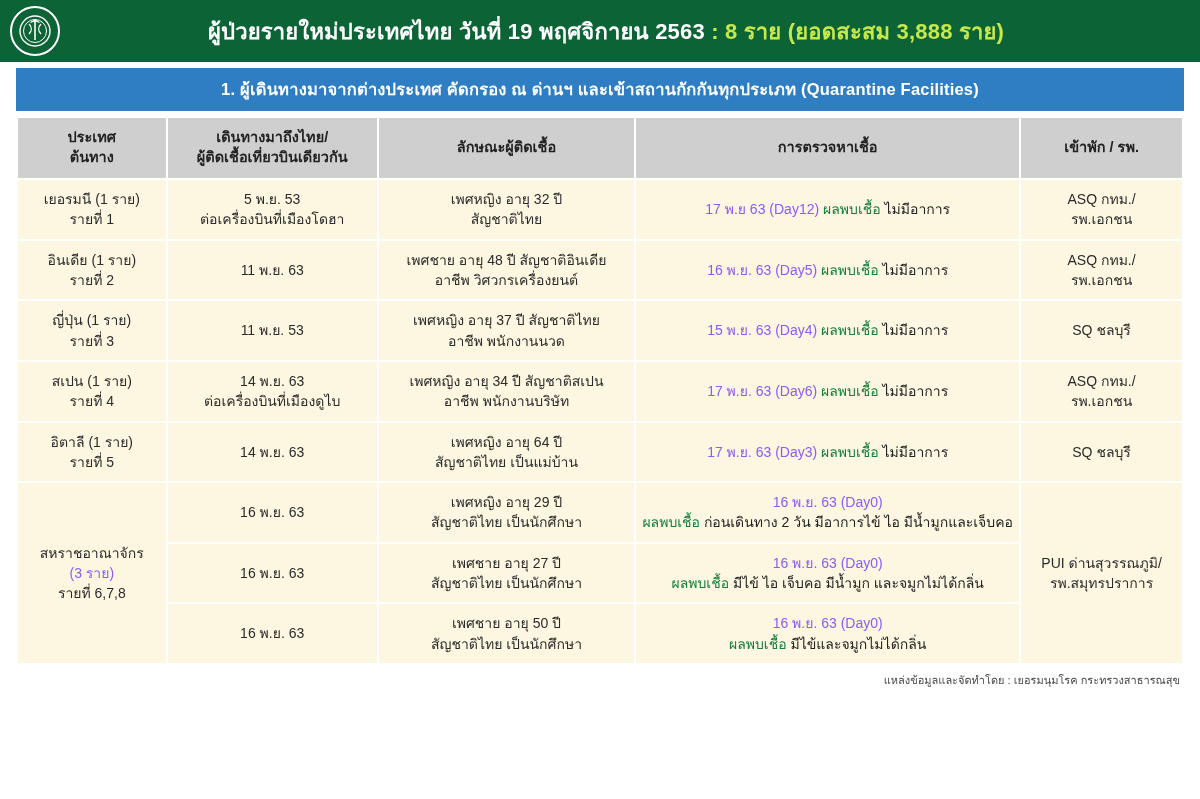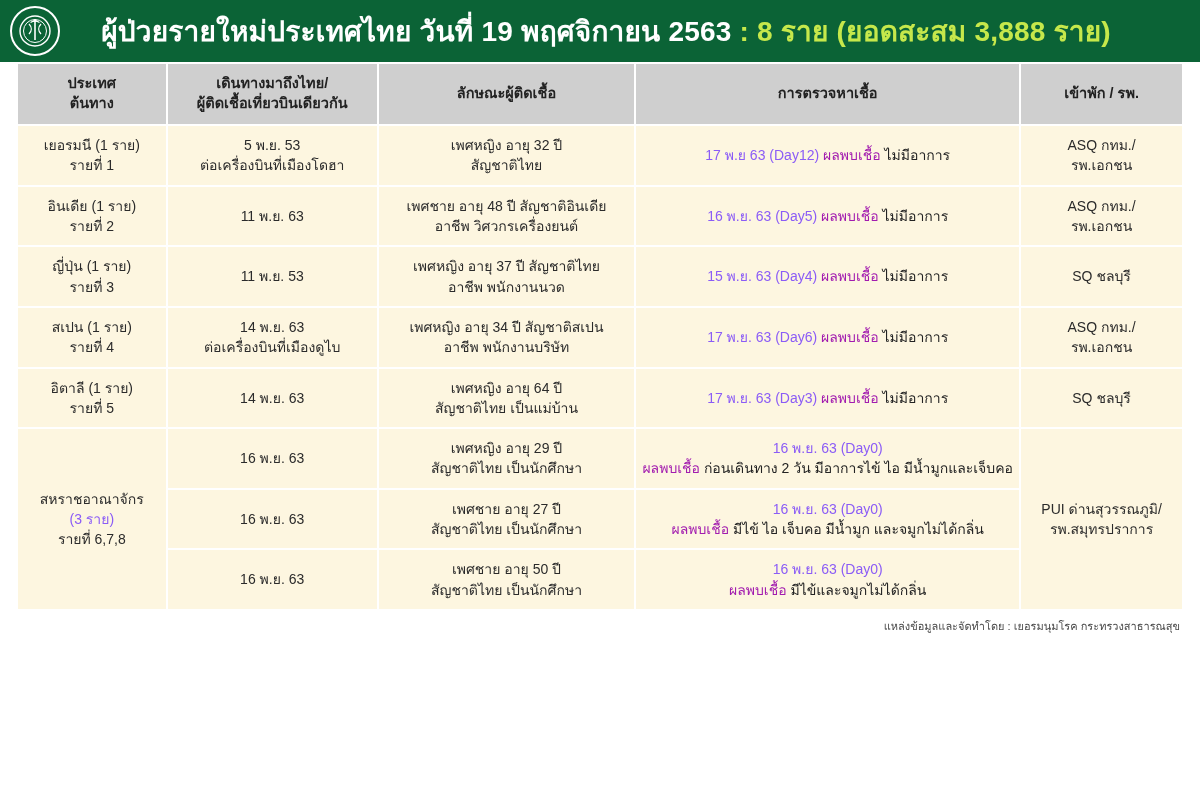--- a/index.html
+++ b/index.html
@@ -43,21 +43,21 @@
     display: flex;
     align-items: center;
     justify-content: center;
     margin-right: 6px;
   }
   .moph-logo svg { display: block; }
 
   .title-text {
     flex: 1 1 auto;
     text-align: center;
-    font-size: 28px;
+    font-size: 22px;
     font-weight: bold;
     letter-spacing: 0.2px;
     padding-right: 54px;
     white-space: nowrap;
   }
   .title-main { color: #ffffff; }
   .title-count { color: #c6e84b; }
 
   
   .subtitle-wrap {
@@ -110,21 +110,21 @@
     line-height: 1.45;
     color: #2b2b2b;
   }
   td.country  { font-size: 14px; }
   td.origin   { color: #262626; margin-top: 20px; }
   td.profile  { color: #262626; }
   td.testing  { font-size: 14px; }
   td.stay     { color: #2e2a8f; font-size: 14px; }
 
   .cc-blue  { color: #8b5cf6; }
-  .cc-red   { color: #a21caf; }
+  .cc-red   { color: #15803d; }
   .cc-dark  { color: #232323; }
 
   .line { display: block; }
 
   .footer-note {
     text-align: right;
     padding: 6px 20px 0 0;
     font-size: 11px;
     color: #4a4a4a;
   }
@@ -143,20 +143,23 @@
         <path d="M11 10 C14 13, 14 17, 11 20 M23 10 C20 13, 20 17, 23 20" stroke="#ffffff" stroke-width="1.3" fill="none"></path>
         <path d="M12.5 8.5 Q17 5.5 21.5 8.5" stroke="#ffffff" stroke-width="1.3" fill="none"></path>
         <circle cx="17" cy="6.5" r="1.6" fill="#ffffff"></circle>
       </svg>
     </div>
     <div class="title-text">
       <span class="title-main">ผู้ป่วยรายใหม่ประเทศไทย วันที่ 19 พฤศจิกายน 2563 </span><span class="title-count">: 8 ราย (ยอดสะสม 3,888 ราย)</span>
     </div>
   </div>
 
+  <div class="subtitle-wrap">
+    <div class="subtitle-bar">1. ผู้เดินทางมาจากต่างประเทศ คัดกรอง ณ ด่านฯ และเข้าสถานกักกันทุกประเภท  (Quarantine Facilities)</div>
+  </div>
 
   <div class="table-wrap">
     <table class="cases">
       <colgroup>
         <col class="c1">
           <col class="c2">
           <col class="c3">
           <col class="c4">
           <col class="c5">
       </colgroup>

